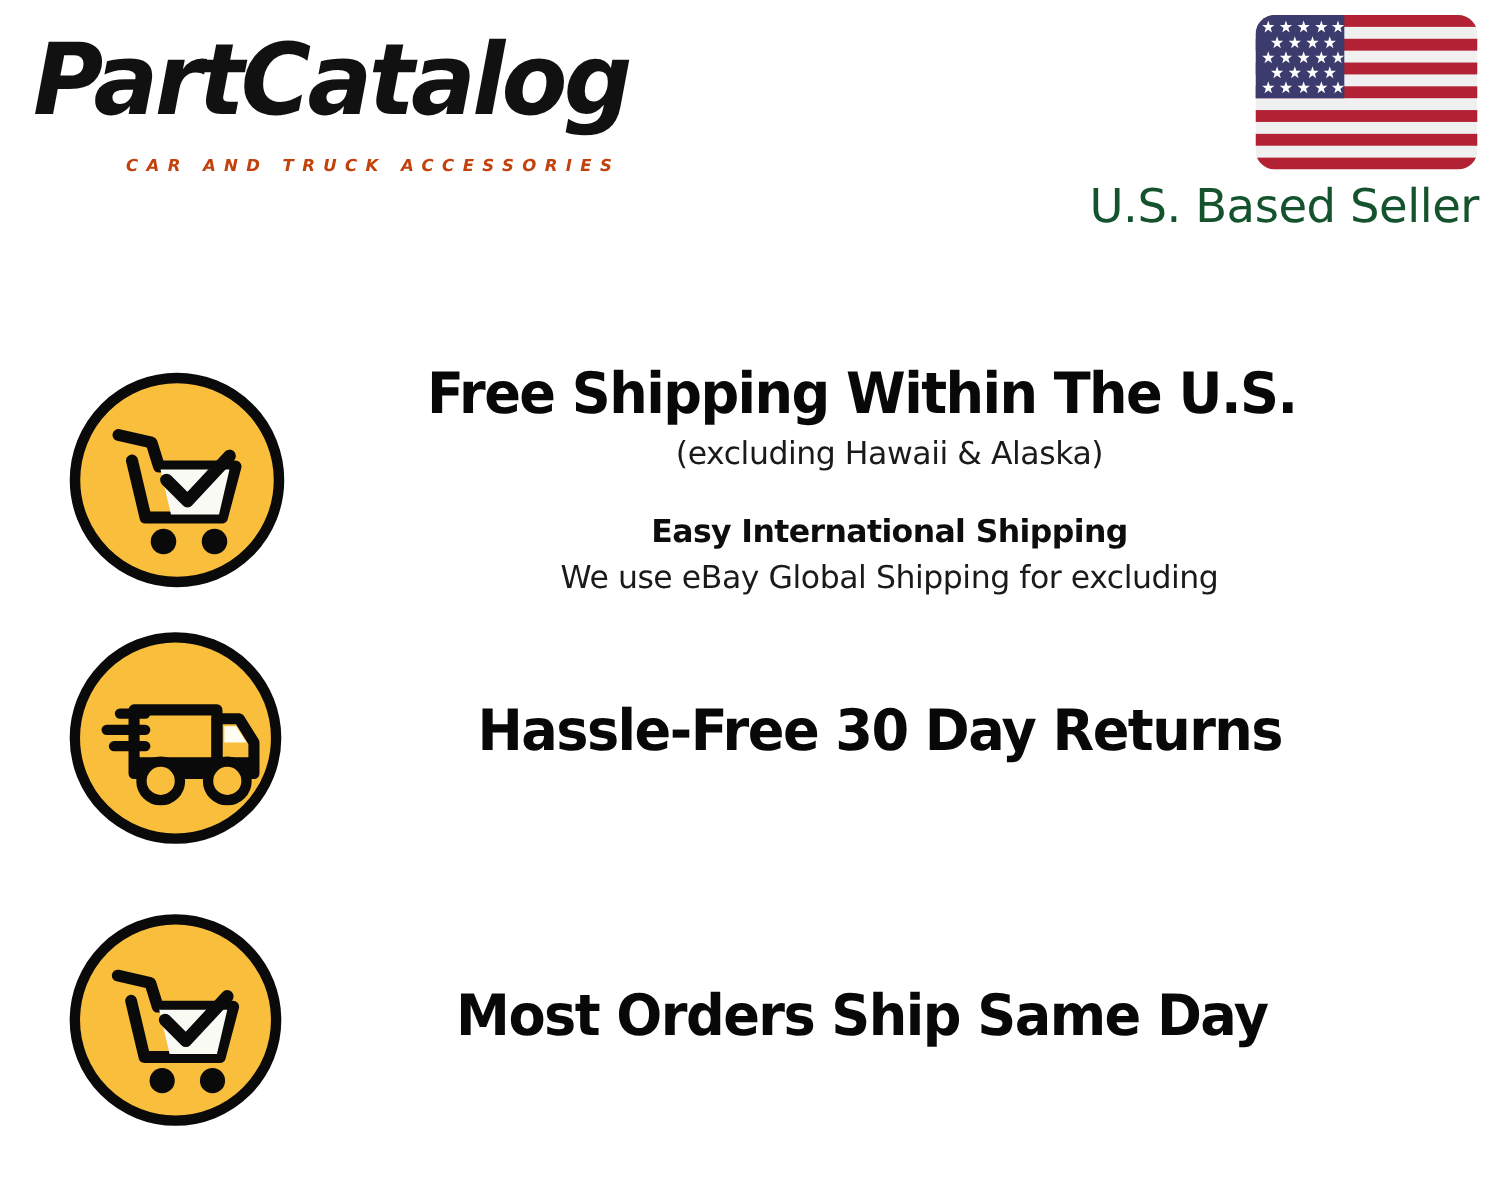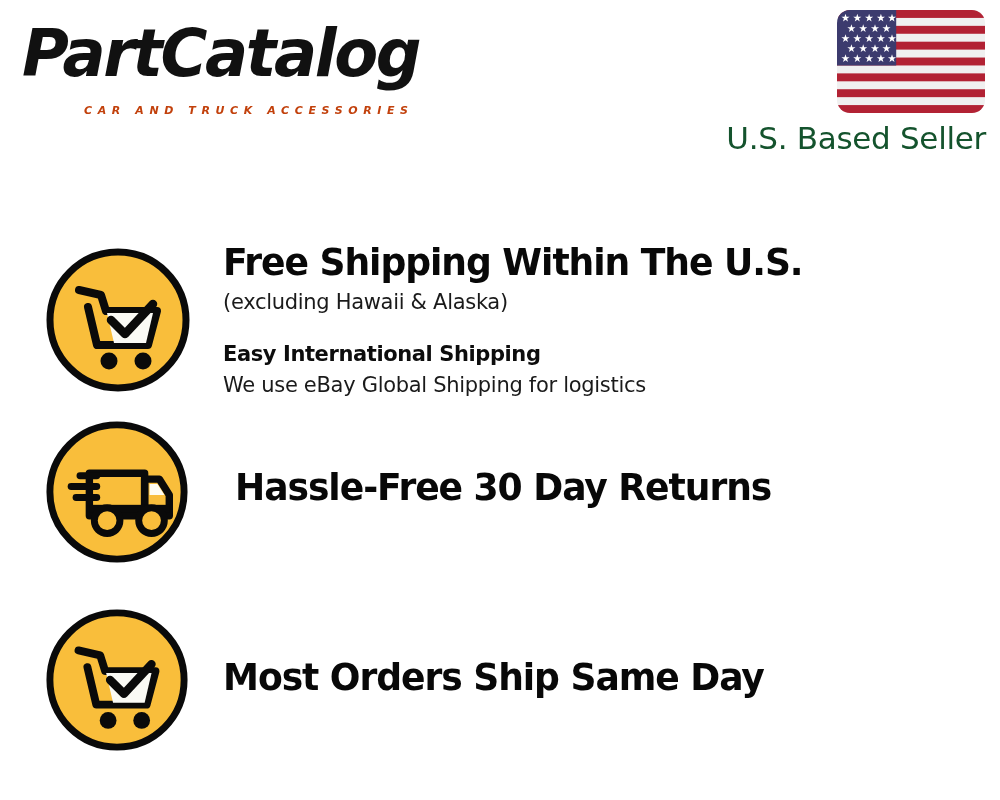--- a/index.html
+++ b/index.html
@@ -77,20 +77,21 @@
     letter-spacing: -0.3px;
     color: #14532d;
     white-space: nowrap;
   }
 
   
   .feature-row {
     position: absolute;
     left: 40px;
     width: 940px;
+    text-align: center;
   }
   #feature-row-0 { top: 243px; height: 160px; }
   #feature-row-1 { top: 416px; height: 156px; }
   #feature-row-2 { top: 604px; height: 156px; }
 
   .feature-badge {
     position: absolute;
     left: 3px;
     top: 2px;
     width: 150px;
@@ -214,21 +215,21 @@
       <path d="M64 68 L110 68 L103 98 L71 98 Z" fill="#FAFAF5"></path>
       <path d="M68 75 L82 89 L110 59" fill="none" stroke="#0A0A0A" stroke-width="8.5" stroke-linecap="round" stroke-linejoin="round"></path>
       <circle cx="66" cy="116" r="8.5" fill="#0A0A0A"></circle>
       <circle cx="100" cy="116" r="8.5" fill="#0A0A0A"></circle>
     </svg>
   </div>
   <div class="feature-text">
     <div class="feature-heading" id="heading-0">Free Shipping Within The U.S.</div>
     <div class="feature-sub" id="sub-0">(excluding Hawaii &amp; Alaska)</div>
     <div class="feature-sub-strong" id="sub-strong-0">Easy International Shipping</div>
-    <div class="feature-sub" id="sub2-0">We use eBay Global Shipping for logistics</div>
+    <div class="feature-sub" id="sub2-0">We use eBay Global Shipping for excluding</div>
   </div>
 </div>
 
 <div class="feature-row" id="feature-row-1">
   <div class="feature-badge">
     <svg viewBox="0 0 150 150" xmlns="http://www.w3.org/2000/svg" aria-hidden="true">
       <circle cx="75" cy="75" r="68" fill="#F9BE3B" stroke="#0A0A0A" stroke-width="7"></circle>
       <path d="M47 56 L103 56 L103 99 L47 99 Z" fill="none" stroke="#0A0A0A" stroke-width="7.5" stroke-linejoin="round"></path>
       <path d="M103 62 L118 62 L128 78 L128 99 L103 99 Z" fill="none" stroke="#0A0A0A" stroke-width="7.5" stroke-linejoin="round"></path>
       <path d="M108 67 L116 67 L123 78 L108 78 Z" fill="#FFFDF2"></path>

